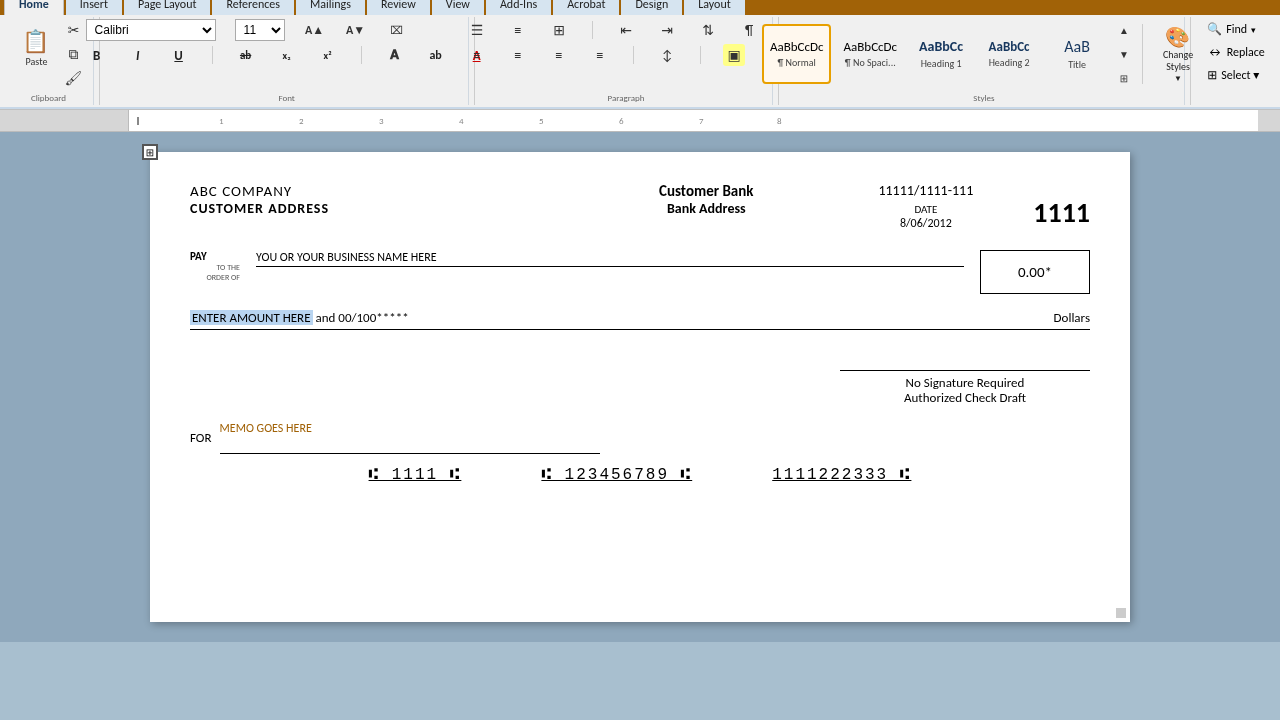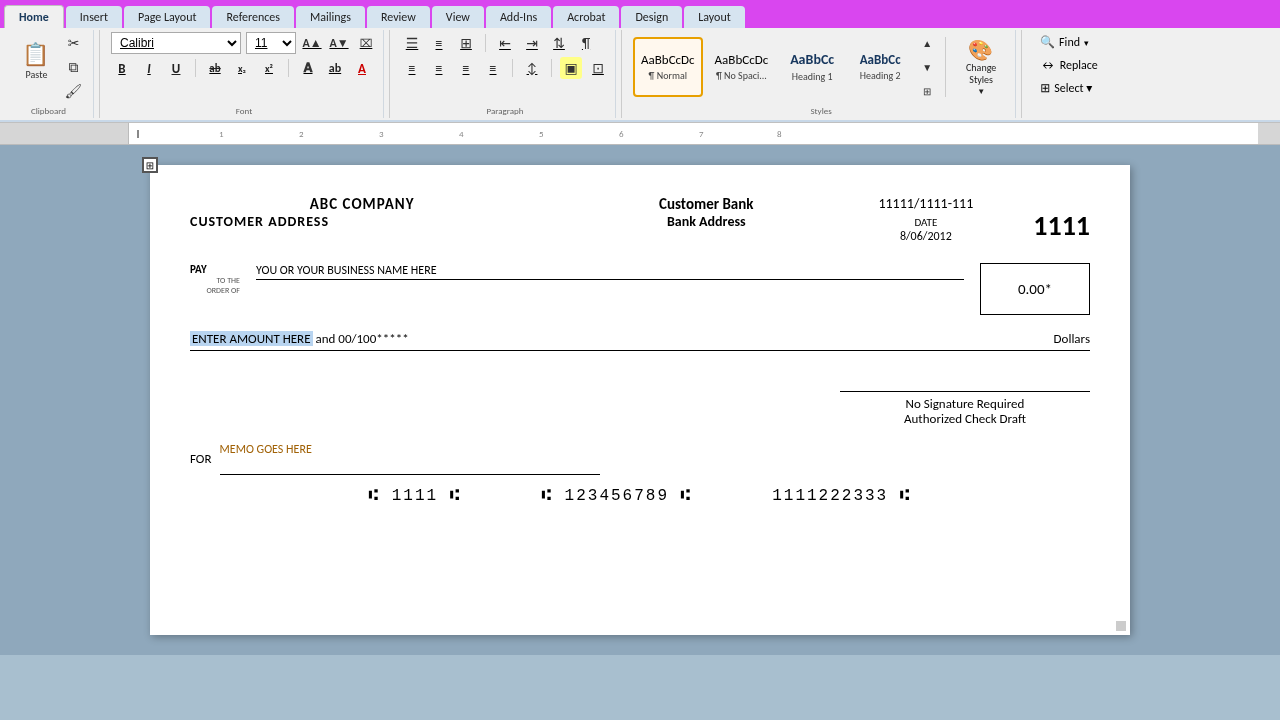--- a/index.html
+++ b/index.html
@@ -15,22 +15,22 @@
 
     
     .ribbon {
       background: #f0f0f0;
       border-bottom: 1px solid #c0c0c0;
     }
 
     
     .tab-bar {
       display: flex;
-      background: #d946ef;
-      height: 28px;
+      background: #a16207;
+      height: 15px;
       align-items: flex-end;
       padding-left: 4px;
     }
 
     .tab {
       padding: 4px 14px;
       font-size: 12px;
       cursor: pointer;
       border-top-left-radius: 4px;
       border-top-right-radius: 4px;
@@ -136,22 +136,21 @@
       display: flex;
       flex-direction: column;
       gap: 3px;
       padding-bottom: 14px;
       flex: 1;
     }
 
     .font-row {
       display: flex;
       align-items: center;
-      gap: 5px;
-      text-decoration: underline;
+      gap: 19px;
     }
 
     .font-selector {
       width: 130px;
       height: 22px;
       font-size: 12px;
       border: 1px solid #aaa;
       padding: 0 4px;
       background: white;
       cursor: pointer;
@@ -295,24 +294,23 @@
       align-items: flex-start;
       margin-bottom: 20px;
     }
 
     .company-info {
       flex: 1;
     }
 
     .company-name {
       font-size: 15px;
-      font-weight: bold;
+      font-weight: normal;
       color: #000;
       letter-spacing: 1px;
-      text-align: center;
     }
 
     .customer-address {
       font-size: 14px;
       font-weight: bold;
       color: #000;
       letter-spacing: 1px;
     }
 
     .bank-info {
@@ -397,21 +395,21 @@
       font-size: 12px;
       color: #000;
       padding-bottom: 2px;
       display: flex;
       align-items: flex-end;
     }
 
     .amount-box {
       border: 1px solid #000;
       min-width: 110px;
-      height: 52px;
+      height: 44px;
       display: flex;
       align-items: center;
       justify-content: center;
       font-size: 15px;
       color: #000;
       padding: 0 8px;
     }
 
     
     .amount-words-section {
@@ -489,20 +487,21 @@
       font-size: 16px;
       color: #000;
       margin-top: 8px;
       letter-spacing: 2px;
     }
 
     .micr-item {
       display: flex;
       align-items: center;
       gap: 4px;
+      text-decoration: underline;
     }
 
     
     .resize-handle {
       position: absolute;
       bottom: 4px;
       right: 4px;
       width: 10px;
       height: 10px;
       background: #ccc;
@@ -669,20 +668,24 @@
           <div class="style-preview aa-nospace">AaBbCcDc</div>
           <div class="style-label">¶ No Spaci...</div>
         </div>
         <div class="style-btn">
           <div class="style-preview aa-h1">AaBbCc</div>
           <div class="style-label">Heading 1</div>
         </div>
         <div class="style-btn">
           <div class="style-preview aa-h2">AaBbCc</div>
           <div class="style-label">Heading 2</div>
+        </div>
+        <div class="style-btn">
+          <div class="style-preview aa-title">AaB</div>
+          <div class="style-label">Title</div>
         </div>
         <div class="styles-arrow">
           <div class="small-icon-btn" style="font-size:10px;">▲</div>
           <div class="small-icon-btn" style="font-size:10px;">▼</div>
           <div class="small-icon-btn" style="font-size:10px;">⊞</div>
         </div>
         <div class="vdivider" style="height:60px;"></div>
         <div class="change-styles-btn">
           <div style="font-size:20px;">🎨</div>
           <div style="font-size:10px;text-align:center;line-height:1.2;">Change<br>Styles</div>

